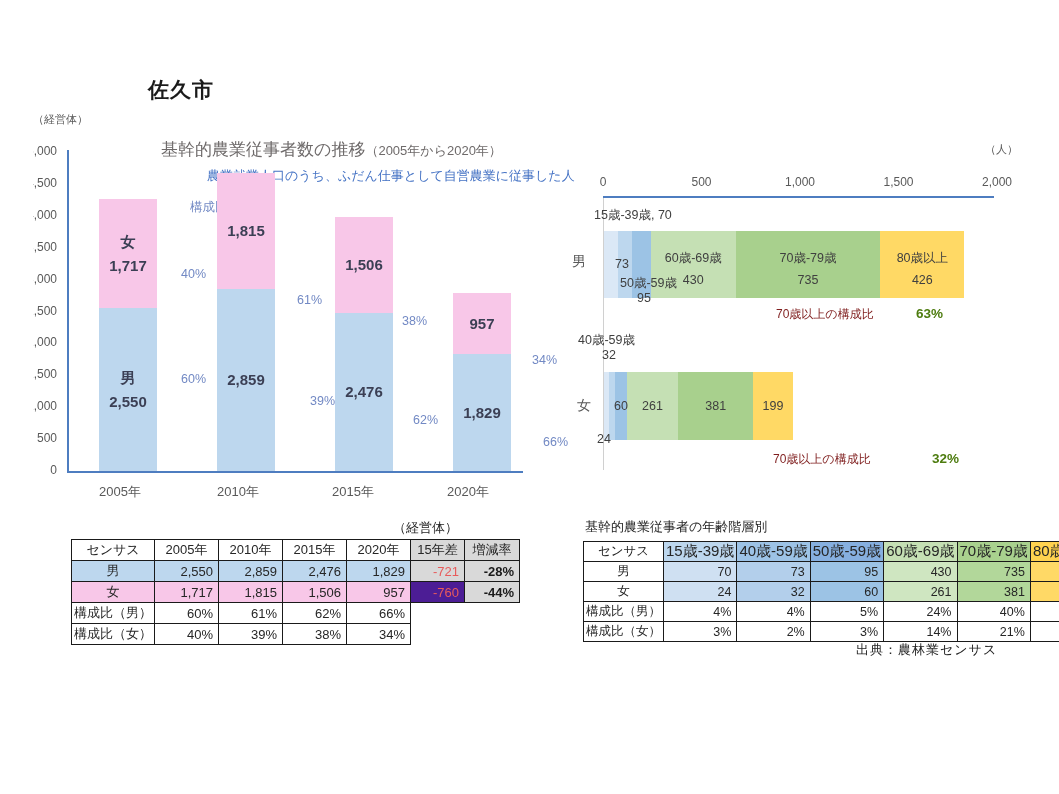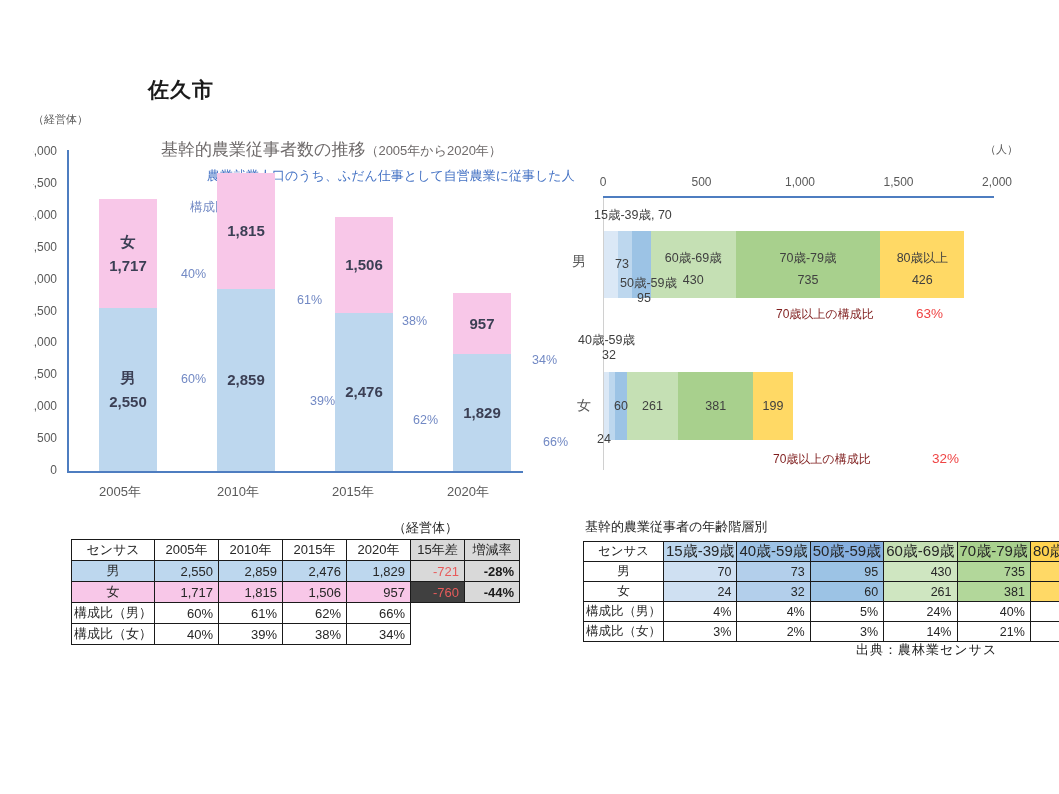--- a/index.html
+++ b/index.html
@@ -16,21 +16,21 @@
   .tick{font-size:12px;color:#595959;white-space:nowrap;}
   .cat-label{font-size:13px;color:#595959;white-space:nowrap;}
   .axis{background:#4e7dc0;z-index:2;}
   .bar-seg{position:absolute;z-index:2;}
   .bar-lab{position:absolute;z-index:3;font-size:15px;font-weight:bold;color:#3b3f54;
            text-align:center;white-space:nowrap;line-height:24px;}
   .seg-lab{position:absolute;z-index:3;font-size:12.5px;color:#404040;
            text-align:center;white-space:nowrap;line-height:22px;}
   .anno{font-size:12.5px;color:#404040;white-space:nowrap;z-index:3;}
   .blue-note{font-size:12px;color:#7f1d1d;white-space:nowrap;z-index:3;}
-  .blue-note-val{font-size:13.5px;font-weight:normal;color:#ef4444;white-space:nowrap;z-index:3;}
+  .blue-note-val{font-size:13.5px;font-weight:bold;color:#4d7c0f;white-space:nowrap;z-index:3;}
   .sex-label{font-size:14px;color:#595959;}
   table{border-collapse:collapse;table-layout:fixed;}
   td{border:1px solid #1a1a1a;height:20px;padding:0 5px;font-size:13px;color:#262626;
      text-align:right;overflow:hidden;white-space:nowrap;}
   td.c{text-align:center;padding:0 2px;}
   td.none{border:none;background:transparent;}
   #right-table-box td{font-size:12.5px;height:19px;}
   #right-table-box td.hdr{font-size:15px;}
   .tbl-title{font-size:13px;color:#262626;white-space:nowrap;}
   .src{font-size:13px;color:#262626;letter-spacing:1px;}
@@ -188,21 +188,21 @@
             <td style="background: rgb(189, 215, 238);">1,829</td>
             <td style="background: rgb(217, 217, 217); color: rgb(232, 91, 91);">-721</td>
             <td style="background: rgb(217, 217, 217); font-weight: bold; color: rgb(26, 26, 26);">-28%</td>
           </tr>
           <tr>
             <td class="c" style="background: rgb(248, 199, 232);">女</td>
             <td style="background: rgb(248, 199, 232);">1,717</td>
             <td style="background: rgb(248, 199, 232);">1,815</td>
             <td style="background: rgb(248, 199, 232);">1,506</td>
             <td style="background: rgb(248, 199, 232);">957</td>
-            <td style="background: #404040; color: rgb(232, 91, 91);">-760</td>
+            <td style="background: #4c1d95; color: rgb(232, 91, 91);">-760</td>
             <td style="background: rgb(217, 217, 217); font-weight: bold; color: rgb(26, 26, 26);">-44%</td>
           </tr>
           <tr>
             <td class="c">構成比（男）</td>
             <td>60%</td>
             <td>61%</td>
             <td>62%</td>
             <td>66%</td>
             <td class="none"></td>
             <td class="none"></td>

